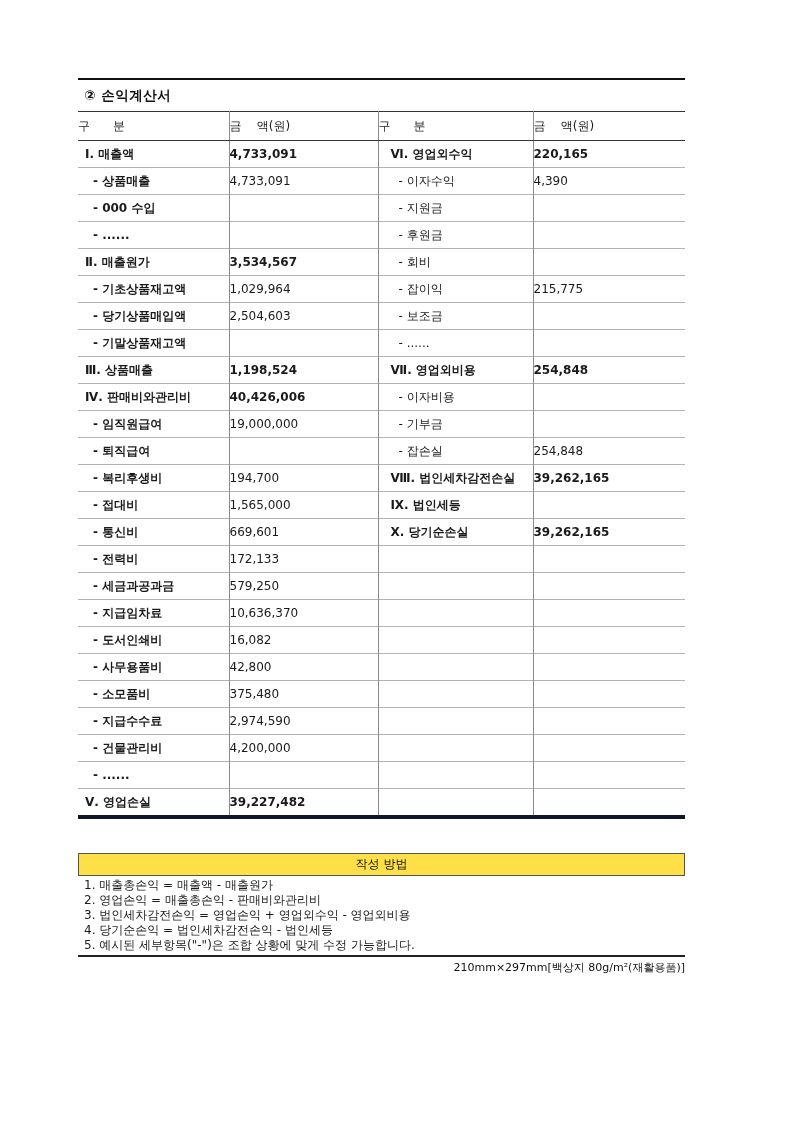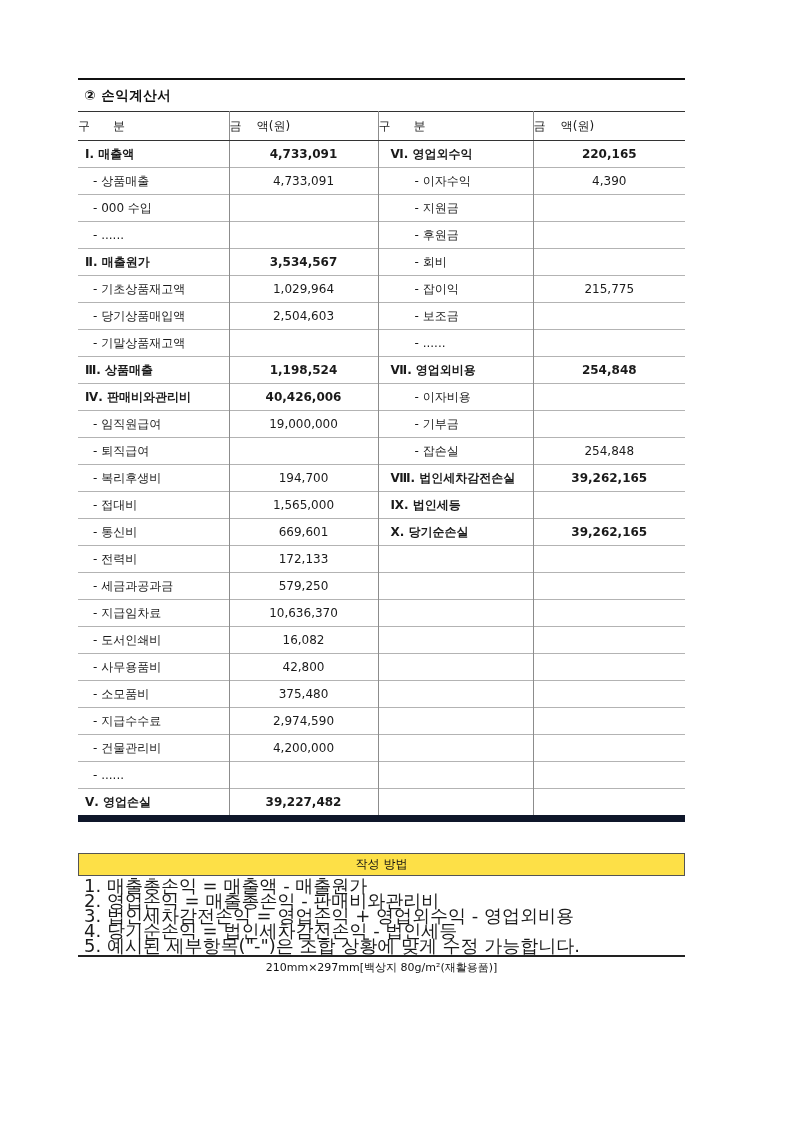--- a/index.html
+++ b/index.html
@@ -30,44 +30,44 @@
     white-space:pre;font-size:12px;padding:0;
   }
   table.statement td{
     height:26px;vertical-align:middle;
     border-top:1px solid #b3b3b3;
     white-space:nowrap;overflow:hidden;padding:0;
   }
   table.statement th:nth-child(-n+3),
   table.statement td:nth-child(-n+3){border-right:1px solid #8c8c8c;}
   table.statement tbody tr:first-child td{border-top:none;}
-  table.statement tbody tr:last-child td{border-bottom:7px solid #0f172a;}
+  table.statement tbody tr:last-child td{border-bottom:4px solid #0f172a;}
   td.sec{border-top-color:#4d4d4d;}
   td.b{font-weight:bold;}
   td.cat.l{padding-left:7px;}
-  td.cat.l.item{padding-left:15px;}
+  td.cat.l.item{padding-left:15px;font-weight:bold;}
   td.cat.r{padding-left:12px;}
-  td.cat.r.item{padding-left:36px;}
-  td.amt{text-align:center;padding-right:8px;}
+  td.cat.r.item{padding-left:20px;}
+  td.amt{text-align:left;padding-right:8px;}
   .method-bar{
     position:absolute;left:78px;top:853px;width:605px;height:21px;
     background:#fde047;border:1px solid #545454;
     text-align:center;line-height:21px;font-size:12px;color:#111;
   }
   .method-list{
     position:absolute;left:84px;top:878px;width:599px;
     list-style:none;margin:0;padding:0;
-    font-size:18px;line-height:15px;color:#1a1a1a;
+    font-size:12px;line-height:15px;color:#1a1a1a;
   }
   .footer-rule{
     position:absolute;left:78px;top:955px;width:607px;height:2px;background:#222;
   }
   .paper-spec{
     position:absolute;left:78px;top:960px;width:607px;
-    text-align:center;font-size:11px;color:#111;
+    text-align:right;font-size:11px;color:#111;
   }
 </style>
 </head>
 <body>
 
 <div class="page">
 
   <div class="top-rule"></div>
 
   <div class="doc-title">② 손익계산서</div>

